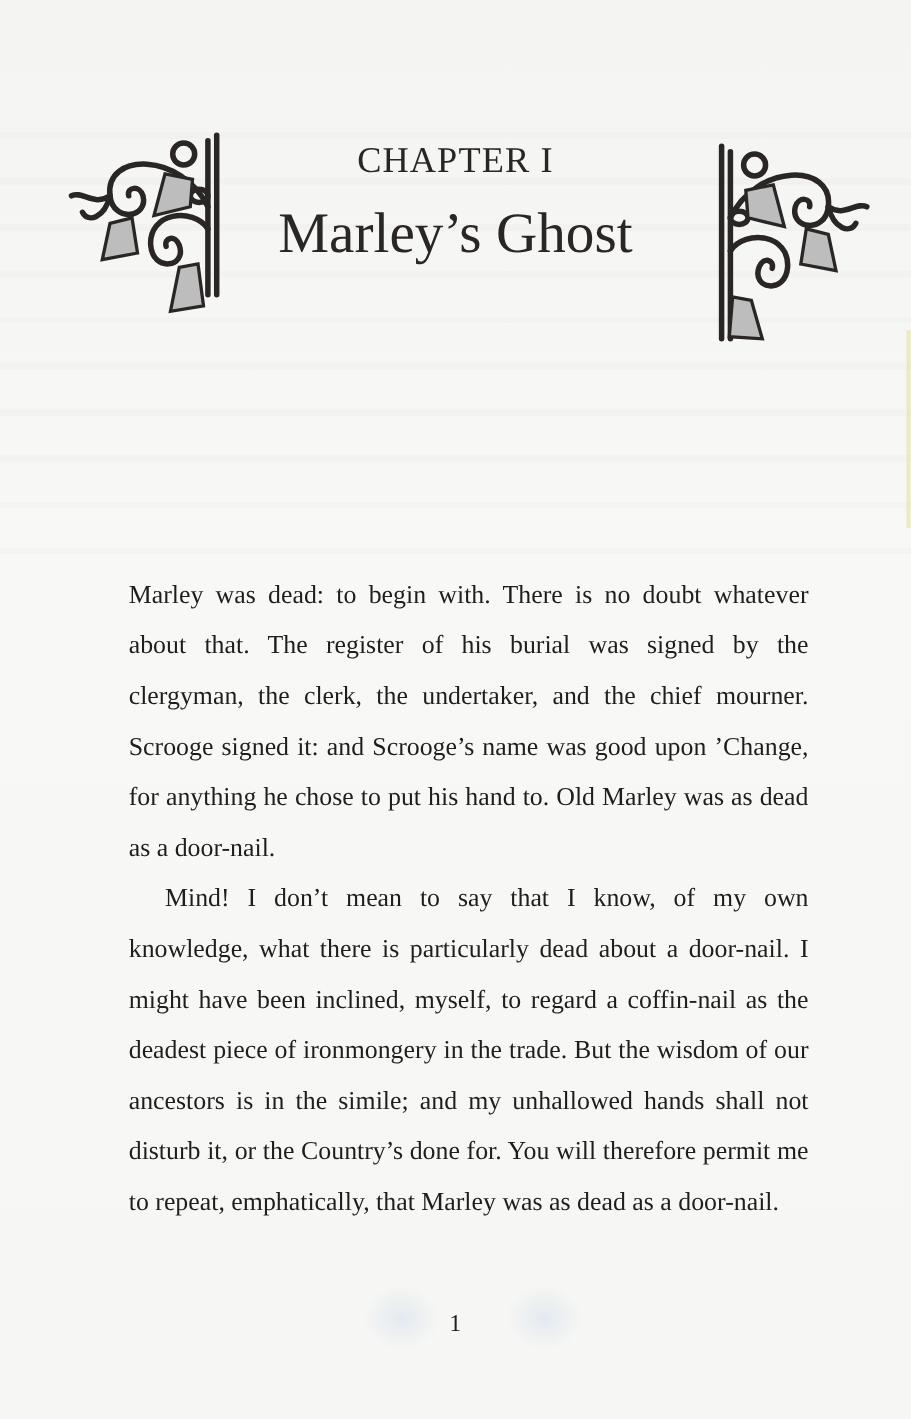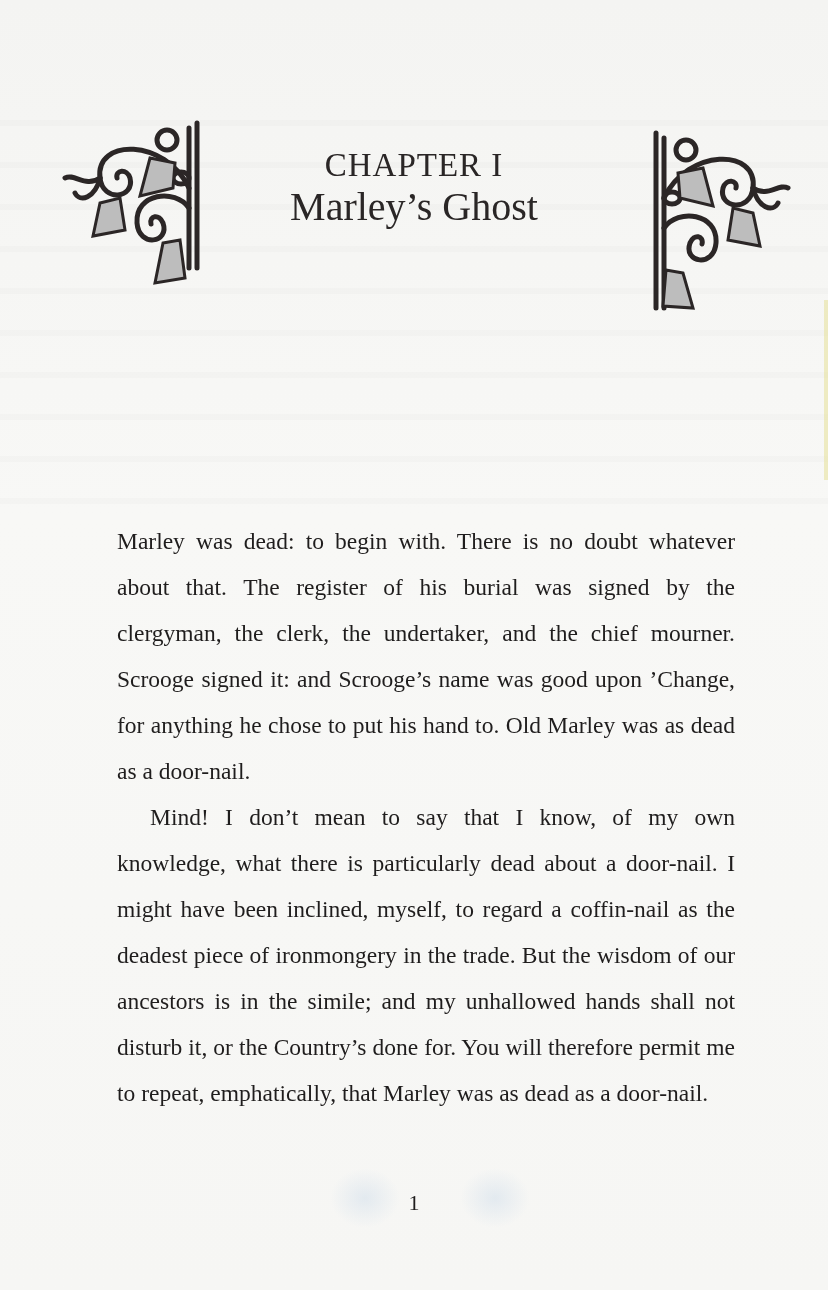--- a/index.html
+++ b/index.html
@@ -13,25 +13,25 @@
   .page { position: absolute; inset: 0; background: linear-gradient(180deg,#f4f4f2 0%,#f8f8f6 40%,#f6f6f4 100%); }
   .bleed { position: absolute; left: 0; right: 0; top: 90px; height: 420px;
     background: repeating-linear-gradient(180deg, transparent 0 30px, rgba(0,0,0,0.025) 30px 36px, transparent 36px 42px);
     opacity: .7; }
   .edge { position:absolute; right:0; top:300px; width:4px; height:180px; background:#e8e2a0; opacity:.6; }
   .ornament { position: absolute; width: 150px; height: 190px; }
   .ornament.left { left: 55px; top: 118px; }
   .ornament.right { left: 648px; top: 128px; }
   .chapter-label {
     position: absolute; left: 0; right: 0; top: 128px; text-align: center;
-    font-size: 33px; letter-spacing: 1px; color: #2a2626; margin-top: 19px;
+    font-size: 33px; letter-spacing: 1px; color: #2a2626;
   }
   .chapter-title {
     position: absolute; left: 0; right: 0; top: 183px; text-align: center;
-    font-size: 40px; color: #2a2626;
+    font-size: 52px; color: #2a2626;
   }
   .body-text {
     position: absolute; left: 117px; width: 618px; top: 518px;
     font-size: 23.5px; line-height: 46px; text-align: justify;
   }
   .body-text p { margin: 0; text-indent: 0; }
   .body-text p.indent { text-indent: 33px; }
   .page-number {
     position: absolute; left: 0; right: 0; top: 1190px; text-align: center; font-size: 22px;
   }

